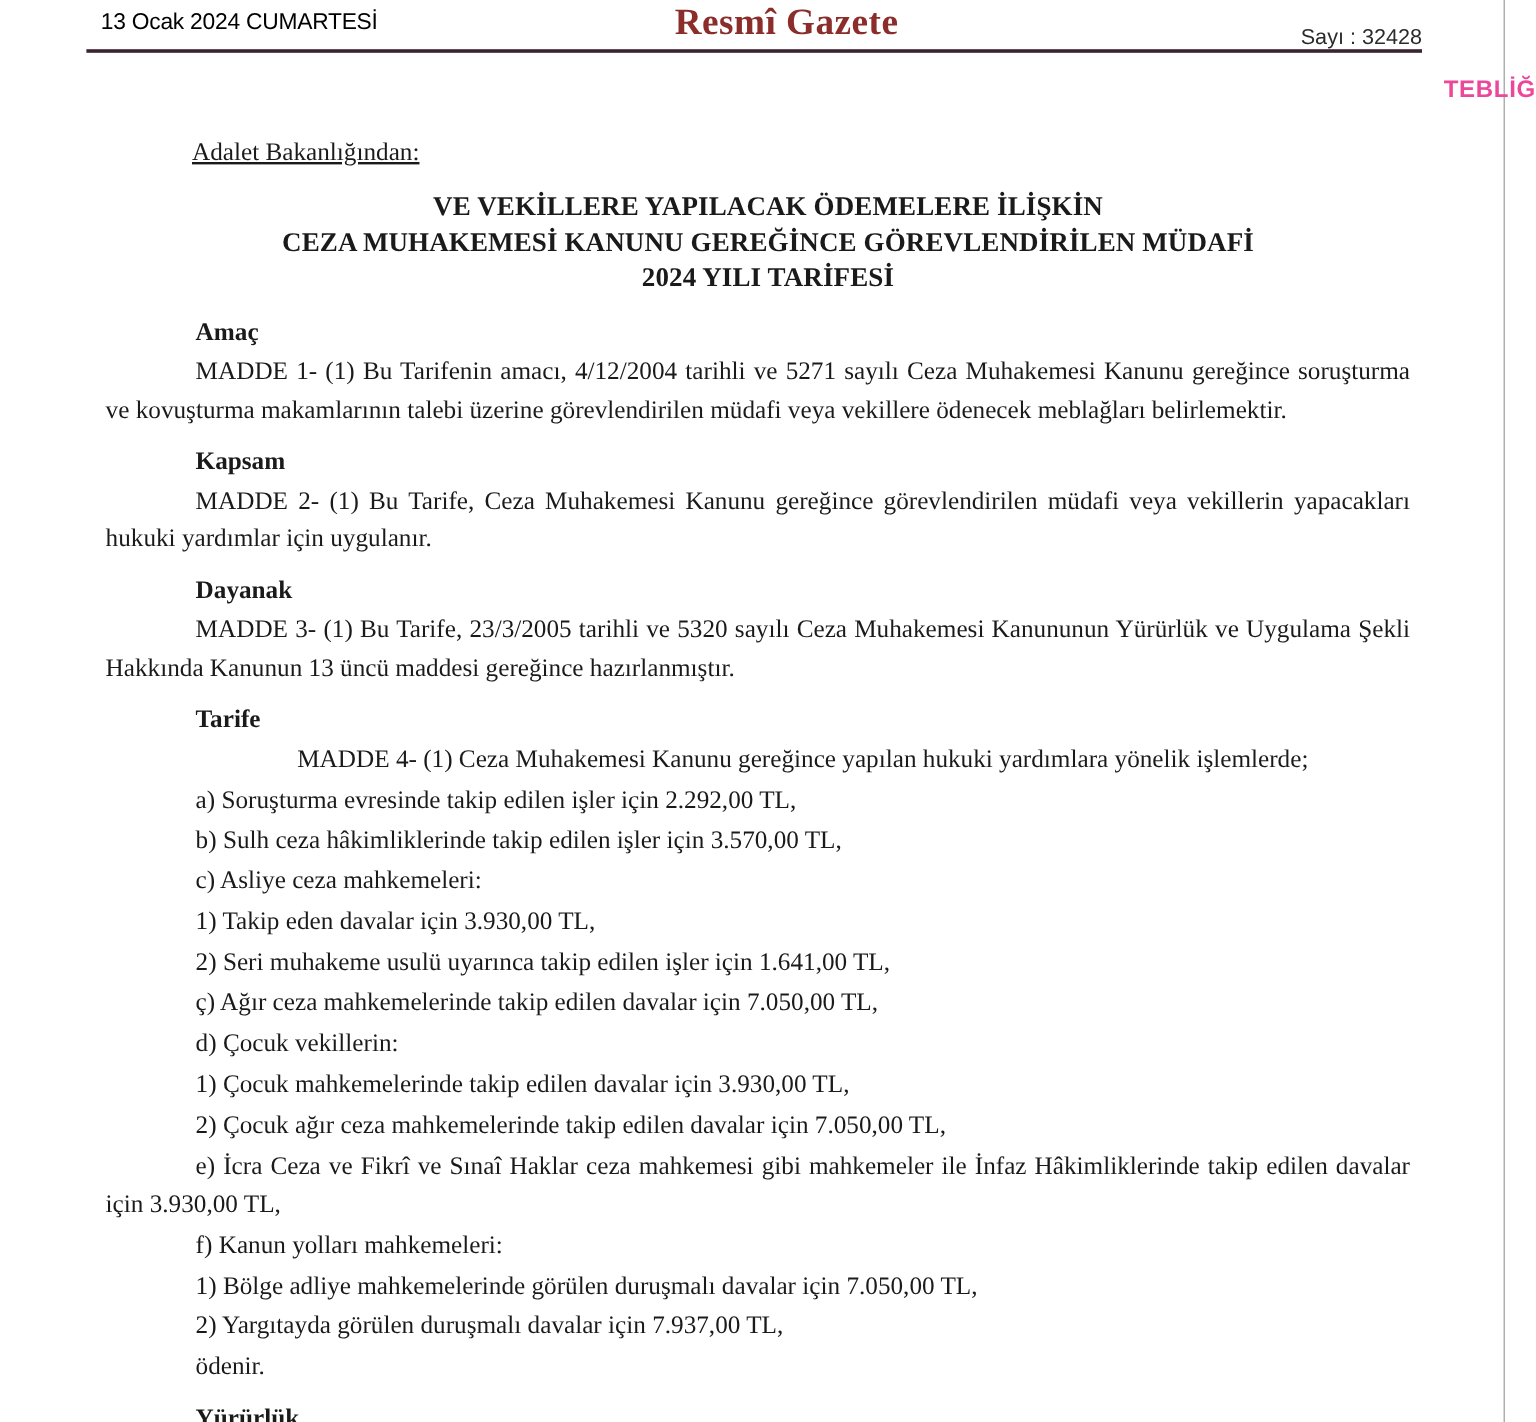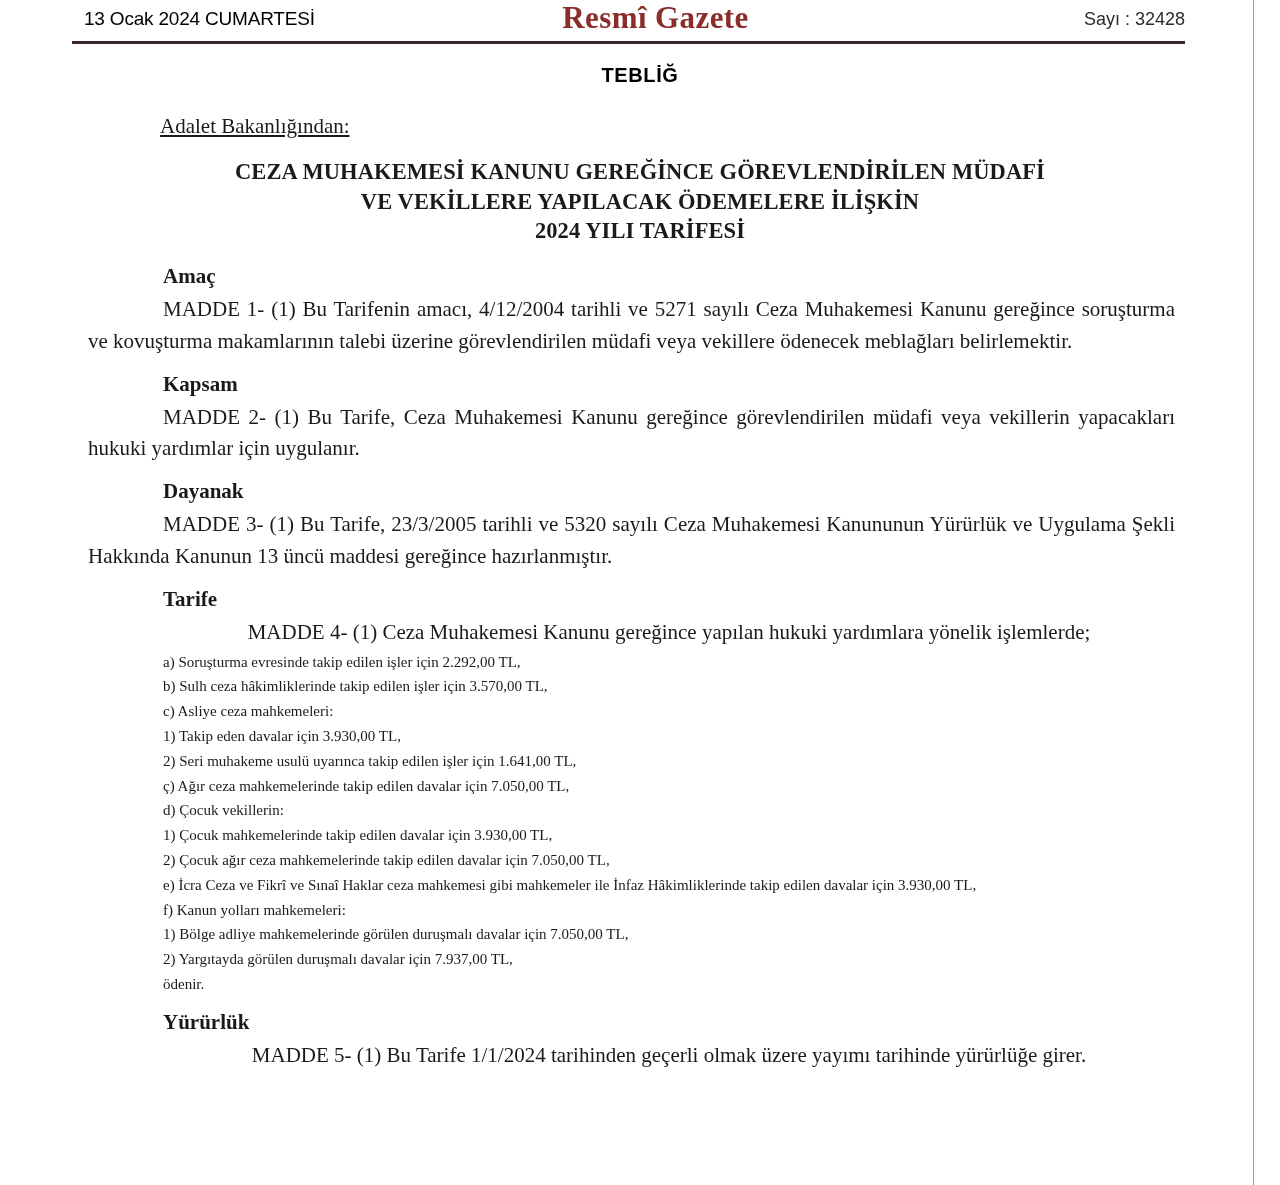--- a/index.html
+++ b/index.html
@@ -60,43 +60,43 @@
     font-family: "Liberation Serif", serif;
     font-size: 31px;
     font-weight: 700;
     color: #8b2d2a;
     letter-spacing: 0.4px;
     padding-left: 31px;
   }
   .masthead-issue {
     position: absolute;
     right: 95px;
-    top: 9px;
+    top: 21px;
     font-family: "Liberation Sans", sans-serif;
     font-size: 18px;
     color: #2b2b2b;
     white-space: nowrap;
   }
   .masthead-rule {
     position: absolute;
     left: 72px;
     top: 41px;
     width: 1113px;
     height: 3px;
     background: #3b2330;
   }
 
   
   .section-label {
     margin: 22px 0 0 0;
-    text-align: center;
+    text-align: right;
     font-family: "Liberation Sans", sans-serif;
     font-size: 20px;
     font-weight: 700;
-    color: #000000;
+    color: #ec4899;
     letter-spacing: 0.6px;
   }
 
   
   .issuer {
     margin: 27px 0 0 160px;
     font-size: 21px;
     font-family: "Liberation Serif", serif;
     text-decoration: underline;
     text-underline-offset: 2px;
@@ -140,21 +140,21 @@
     text-align: justify;
     text-indent: 75px;
     hyphens: none;
   }
   .para.nojustify {
     text-align: center;
   }
   .para b { font-weight: 400; }
 
   .item {
-    font-size: 15px;
+    font-size: 21px;
     font-family: "Liberation Serif", serif;
     line-height: 1.52;
     margin: 2px 0 0 0;
     text-indent: 75px;
     text-align: justify;
   }
   .item.flat {
     text-align: left;
   }
 </style>
@@ -172,22 +172,22 @@
     <div class="masthead-rule"></div>
   </div>
 
   <div class="section-label">TEBLİĞ</div>
 
   <div style="padding-left:0;">
     <div class="issuer">Adalet Bakanlığından:</div>
   </div>
 
   <div class="doc-title">
+    <div>VE VEKİLLERE YAPILACAK ÖDEMELERE İLİŞKİN</div>
     <div>CEZA MUHAKEMESİ KANUNU GEREĞİNCE GÖREVLENDİRİLEN MÜDAFİ</div>
-    <div>VE VEKİLLERE YAPILACAK ÖDEMELERE İLİŞKİN</div>
     <div>2024 YILI TARİFESİ</div>
   </div>
 
   <div class="body-block">
 
     <div class="heading">Amaç</div>
     <div class="para"><b>MADDE 1</b><span>- (1) Bu Tarifenin amacı, 4/12/2004 tarihli ve 5271 sayılı Ceza Muhakemesi Kanunu gereğince soruşturma ve kovuşturma makamlarının talebi üzerine görevlendirilen müdafi veya vekillere ödenecek meblağları belirlemektir.</span></div>
 
     <div class="heading">Kapsam</div>
     <div class="para"><b>MADDE 2</b><span>- (1) Bu Tarife, Ceza Muhakemesi Kanunu gereğince görevlendirilen müdafi veya vekillerin yapacakları hukuki yardımlar için uygulanır.</span></div>

